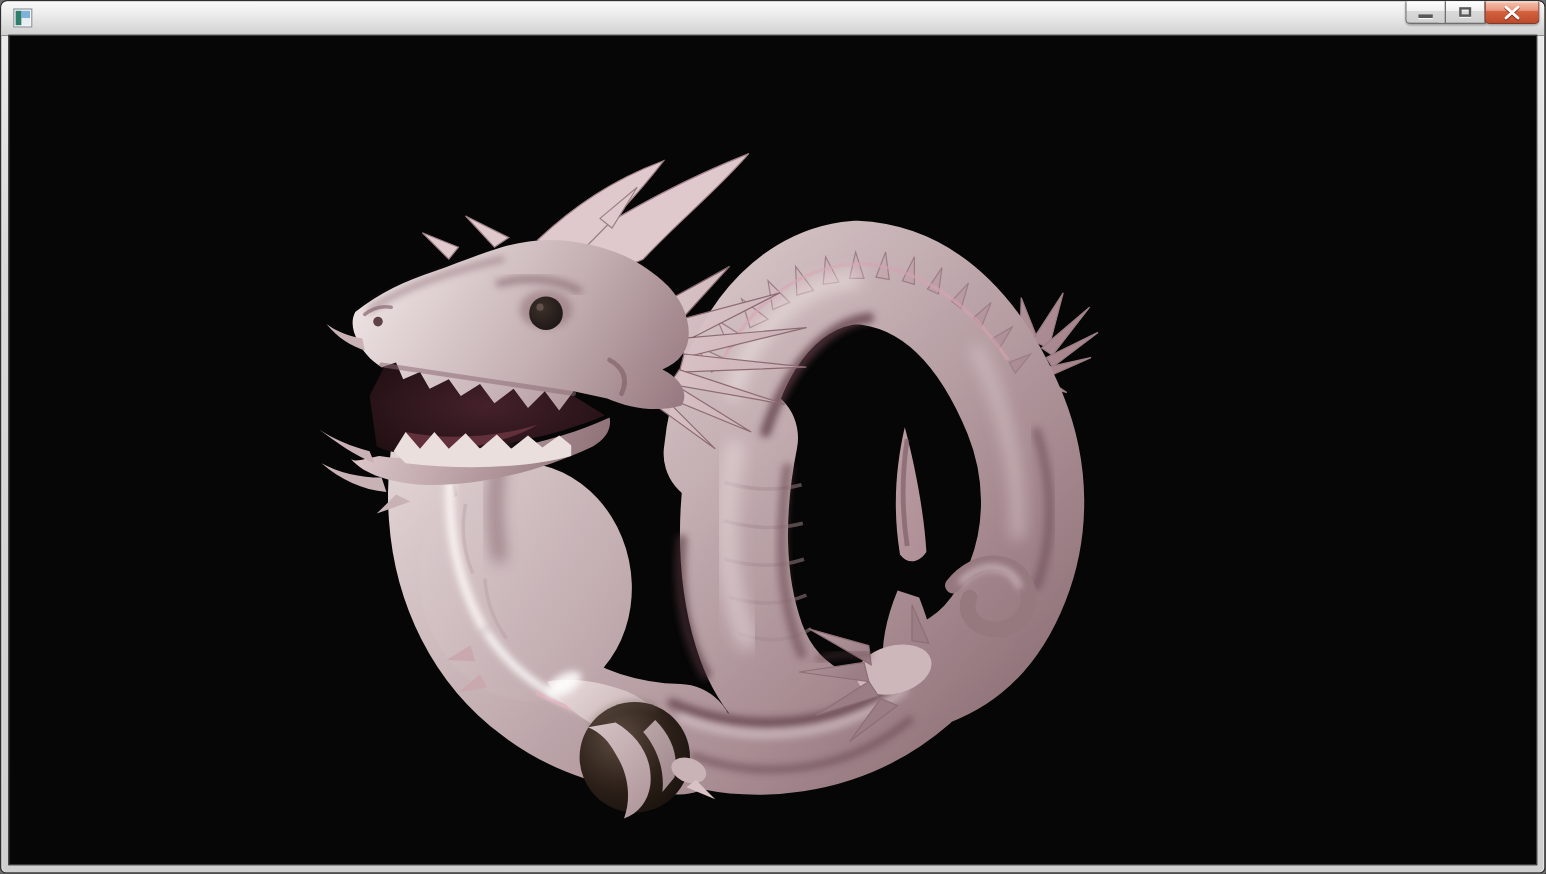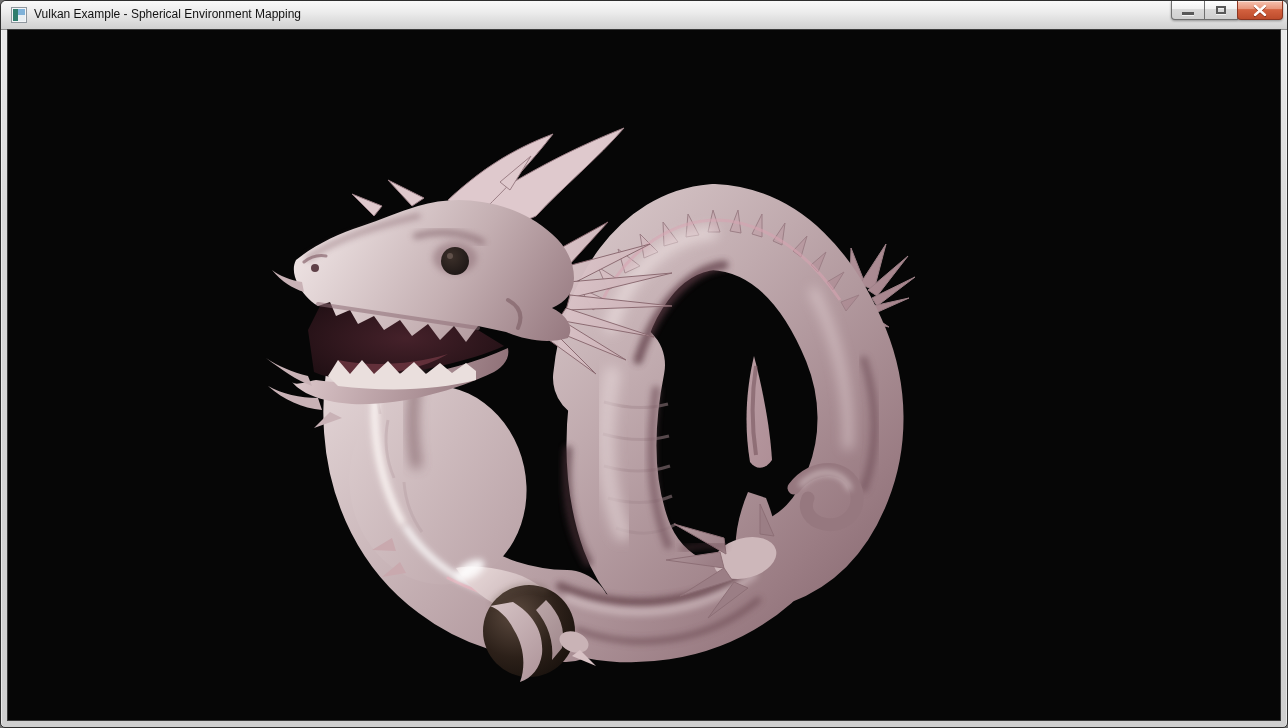--- a/index.html
+++ b/index.html
@@ -39,21 +39,20 @@
 <body>
 
 <div class="window">
 
   <div class="titlebar">
     <div class="app-icon">
       <div class="ic-a"></div>
       <div class="ic-b"></div>
       <div class="ic-c"></div>
     </div>
-    <div class="title-text">Vulkan Example - Spherical Environment Mapping</div>
     <div class="controls">
       <div class="wbtn min">
         <span class="glyph-min"></span>
       </div>
       <div class="wbtn max">
         <span class="glyph-max"></span>
       </div>
       <div class="wbtn close">
         <svg width="46" height="19" viewBox="0 0 46 19" style="position:absolute;left:-1px;top:0;">
           <g stroke="#7e2614" stroke-width="2.6" stroke-linecap="round">

